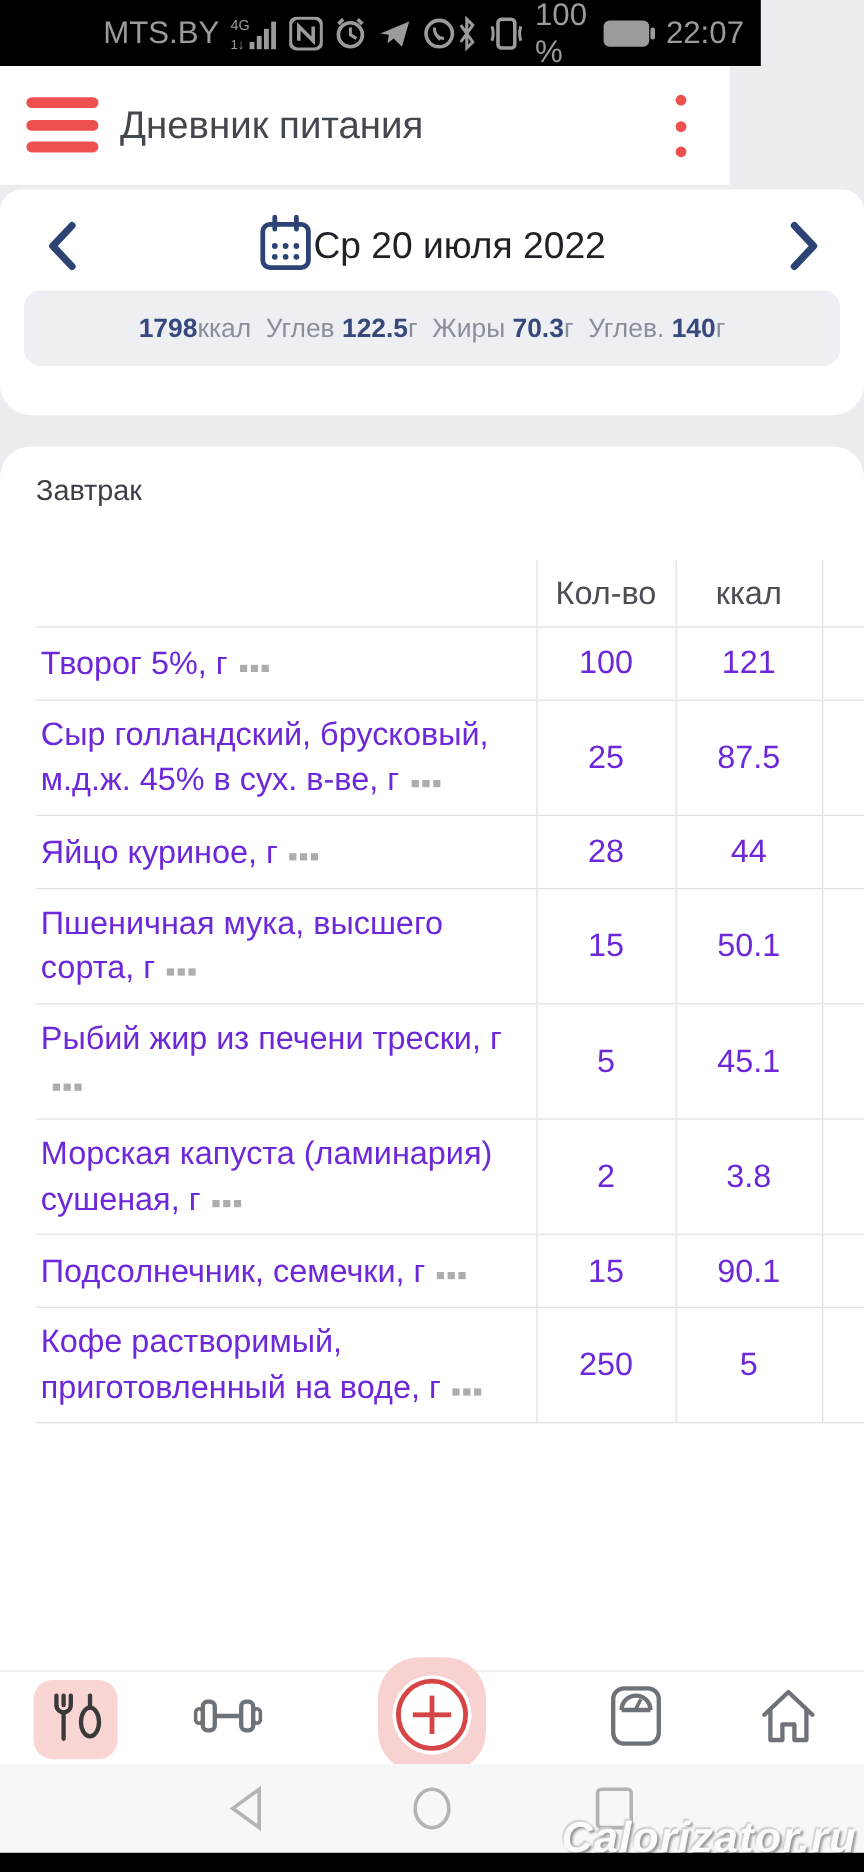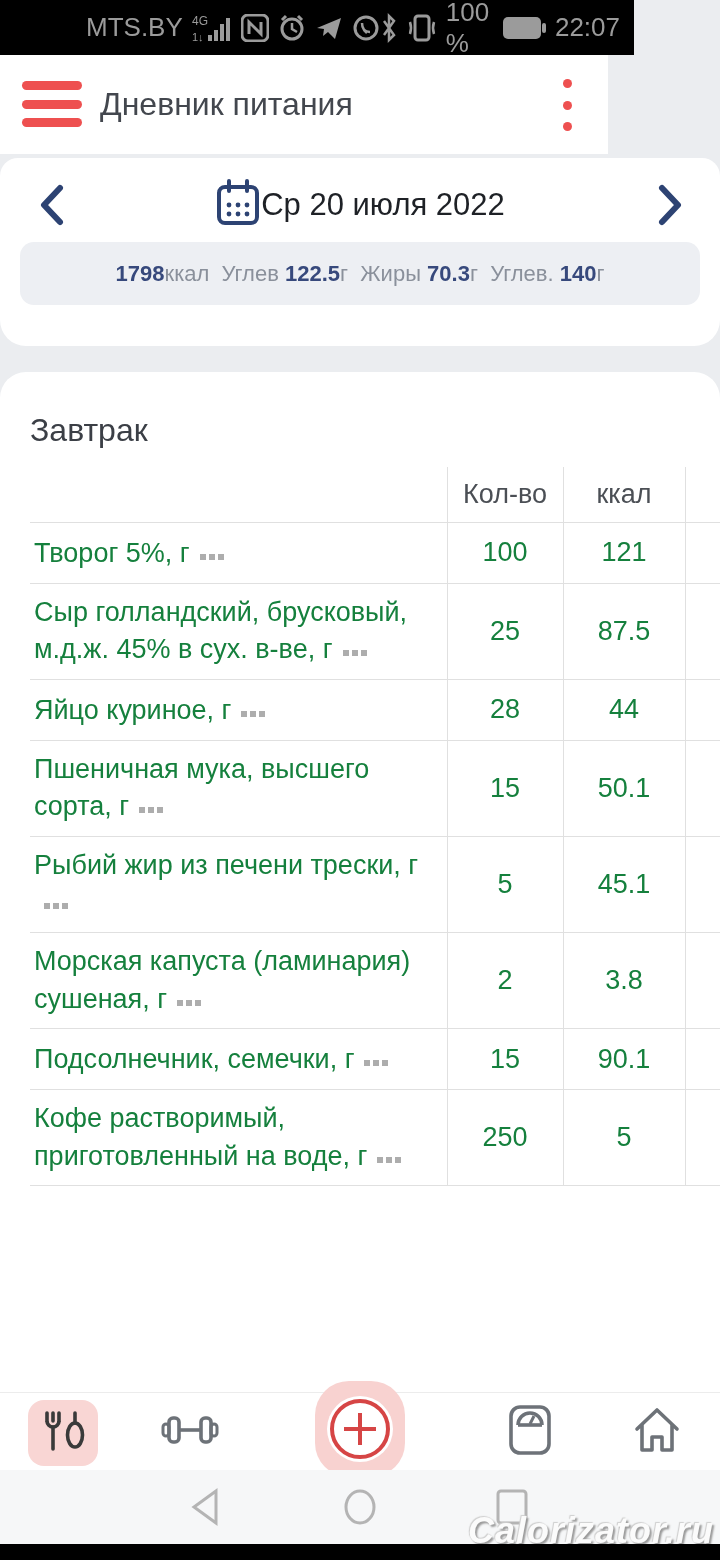--- a/index.html
+++ b/index.html
@@ -32,29 +32,29 @@
   .chev.right{right:30px;}
   .date-center{position:absolute;left:120px;right:120px;top:0;height:66px;display:flex;align-items:center;justify-content:center;}
   .date-label{font-size:31px;color:#1e2126;}
   .summary{position:absolute;left:20px;right:20px;top:84px;height:63px;background:#edeff3;border-radius:14px;
     display:flex;align-items:center;justify-content:center;font-size:22px;color:#8a909b;}
   .summary b{color:#37497c;font-weight:bold;}
   .summary .grp{white-space:pre;}
 
   
   .card2{position:absolute;top:372px;left:0;width:720px;height:1020px;background:#fff;border-radius:26px 26px 0 0;overflow:hidden;}
-  .meal-title{position:absolute;left:30px;top:40px;font-size:32px;color:#3b3f46;}
+  .meal-title{position:absolute;left:30px;top:24px;font-size:24px;color:#3b3f46;}
   table.meal{position:absolute;left:30px;top:95px;width:690px;border-collapse:collapse;table-layout:fixed;}
   table.meal col.c-name{width:417px;}
   table.meal col.c-qty{width:116px;}
   table.meal col.c-kcal{width:122px;}
   table.meal col.c-ghost{width:35px;}
   table.meal th,table.meal td{border-bottom:1px solid #e0e0e0;font-weight:normal;box-sizing:border-box;}
   table.meal th{font-size:27px;color:#4b4f55;padding:12px 4px;margin-left:18px;}
-  table.meal td{font-size:27px;color:#15803d;padding:11px 4px;}
+  table.meal td{font-size:27px;color:#6d28d9;padding:11px 4px;}
   td.name,th.name{text-align:left;padding-left:8px;padding-right:18px;line-height:1.32;border-bottom:1px solid #e0e0e0;}
   th.name{border-bottom:1px solid #e0e0e0;}
   td.qty,td.kcal,th.qty,th.kcal,td.ghost,th.ghost{text-align:center;border-left:1px solid #e0e0e0;}
   td.ghost,th.ghost{border-bottom:1px solid #e0e0e0;}
   .dots{display:inline-block;margin-left:10px;white-space:nowrap;vertical-align:2px;}
   .dots i{display:inline-block;width:6px;height:6px;background:#adadad;margin-right:3px;}
 
   
   .bottomnav{position:absolute;top:1392px;left:0;width:720px;height:78px;background:#fff;border-top:1px solid #ececec;}
   .nav-item{position:absolute;top:0;height:78px;display:flex;align-items:center;justify-content:center;}

